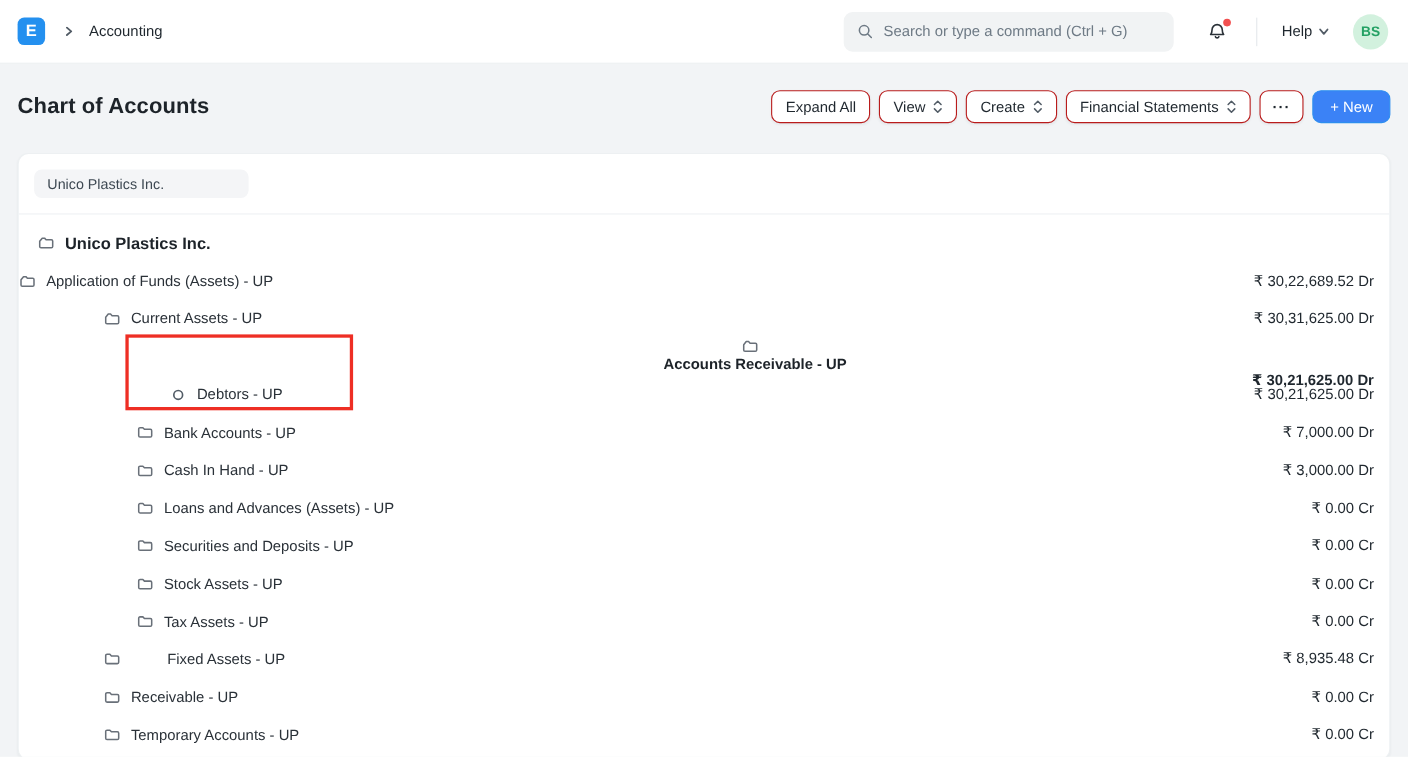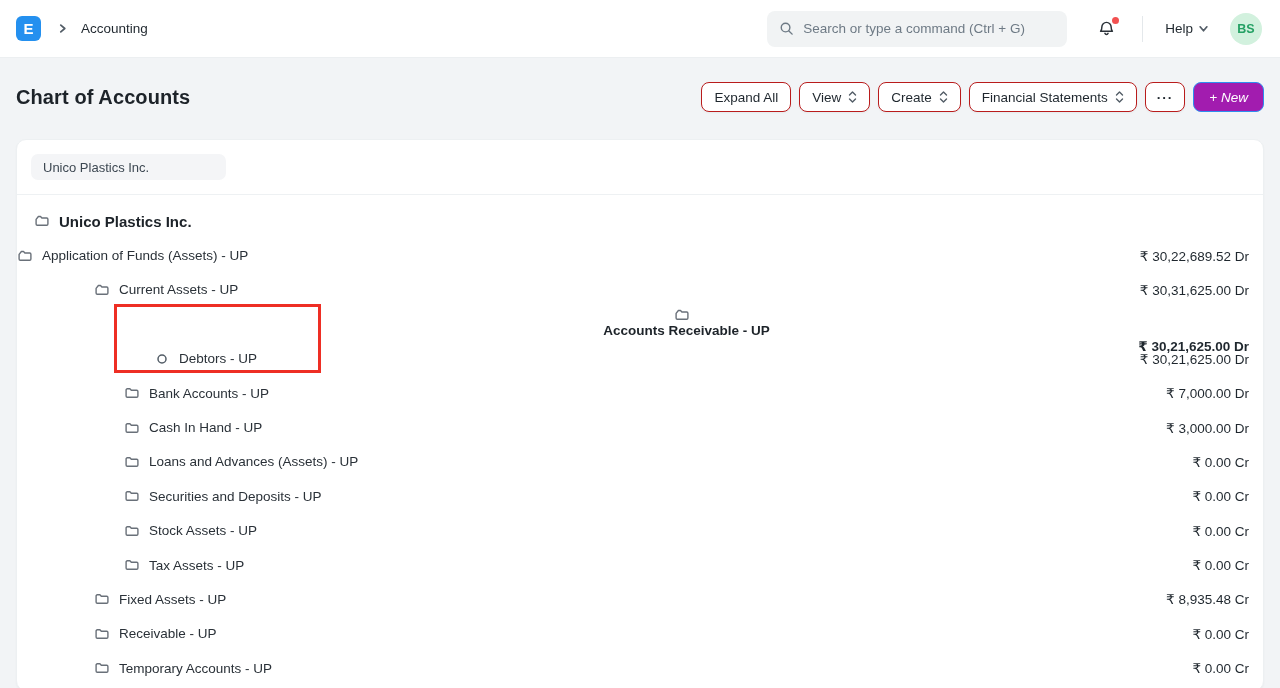--- a/index.html
+++ b/index.html
@@ -50,22 +50,22 @@
   .actions { margin-left:auto; display:flex; align-items:center; gap:8px; }
   .btn {
     height:30px; background:#fff; border:1px solid #b91c1c; border-radius:8px;
     box-shadow:0 1px 2px rgba(25,39,52,.05);
     font-family:inherit; font-size:13.5px; color:#1f272e;
     display:inline-flex; align-items:center; gap:7px; padding:0 12px; cursor:pointer;
     white-space:nowrap;
   }
   .btn-more { padding:0 11px; font-weight:bold; letter-spacing:1px; }
   .btn-primary {
-    background:#a21caf; border-color:#2e8eef; color:#fff; padding:0 15px;
-    box-shadow:none; font-size:13.5px;font-style:italic;
+    background:#3b82f6; border-color:#2e8eef; color:#fff; padding:0 15px;
+    box-shadow:none; font-size:13.5px;
   }
   
   .card {
     margin:27px 16px 0; background:#fff; border:1px solid #edf0f2;
     border-radius:10px; box-shadow:0 1px 2px rgba(25,39,52,.04);
     height:552px; overflow:hidden;
   }
   .filter-row { padding:14px 14px; border-bottom:1px solid #eef1f3; }
   .company-chip {
     width:195px; height:26px; background:#f4f5f7; border-radius:7px;
@@ -280,21 +280,21 @@
       </div>
       <div class="tree-row" style="padding-left: 107px;">
         <span class="ticon">
           <svg width="16" height="16" viewBox="0 0 16 16" fill="none" stroke="#697079" stroke-width="1.4" stroke-linejoin="round">
             <path d="M2.1 5 c0-.7.5-1.2 1.2-1.2 h2.6 l1.4 1.5 h5.4 c.7 0 1.2.5 1.2 1.2 v4.6 c0 .7-.5 1.2-1.2 1.2 H3.3 c-.7 0-1.2-.5-1.2-1.2z"></path>
           </svg>
         </span>
         <span class="tlabel">Tax Assets - UP</span>
         <span class="amount">₹ 0.00 Cr</span>
       </div>
-      <div class="tree-row" style="padding-left: 77px;">
+      <div class="tree-row" style="padding-left: 77px; gap: 33px;">
         <span class="ticon">
           <svg width="16" height="16" viewBox="0 0 16 16" fill="none" stroke="#697079" stroke-width="1.4" stroke-linejoin="round">
             <path d="M2.1 5 c0-.7.5-1.2 1.2-1.2 h2.6 l1.4 1.5 h5.4 c.7 0 1.2.5 1.2 1.2 v4.6 c0 .7-.5 1.2-1.2 1.2 H3.3 c-.7 0-1.2-.5-1.2-1.2z"></path>
           </svg>
         </span>
         <span class="tlabel">Fixed Assets - UP</span>
         <span class="amount">₹ 8,935.48 Cr</span>
       </div>
       <div class="tree-row" style="padding-left: 77px;">
         <span class="ticon">

